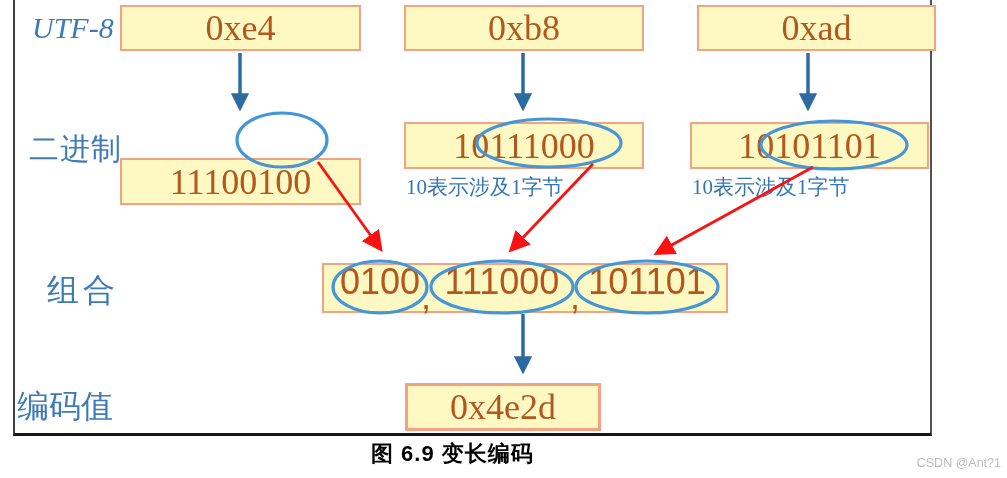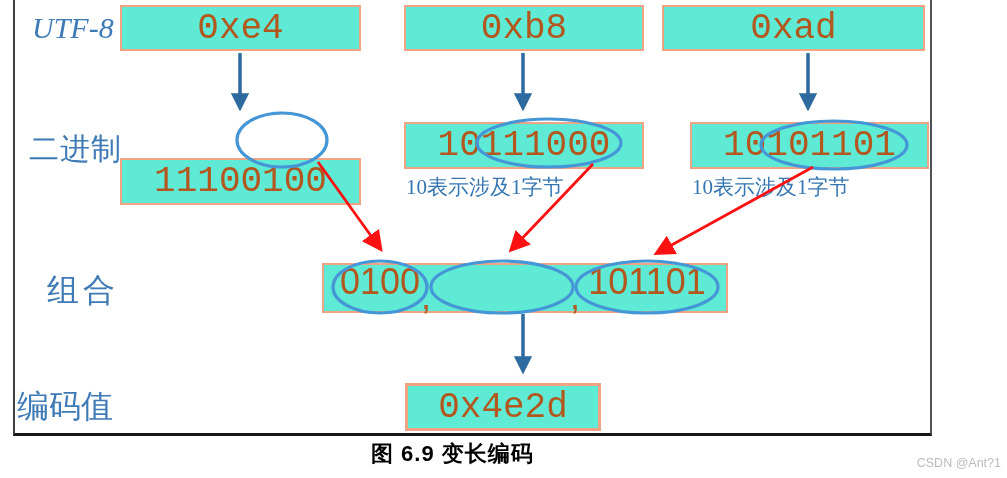--- a/index.html
+++ b/index.html
@@ -17,28 +17,28 @@
   .rowlabel{
     position:absolute;color:#3e7ab6;white-space:nowrap;
     font-family:"Liberation Serif","DejaVu Serif",serif;
   }
   #lbl-utf8   {left:32px;top:11px;font-size:30px;font-style:italic;}
   #lbl-binary {left:29px;top:129px;font-size:30px;letter-spacing:1px;}
   #lbl-combine{left:47px;top:269px;font-size:32px;letter-spacing:4px;}
   #lbl-encoded{left:17px;top:385px;font-size:32px;}
   
   .box{
-    position:absolute;box-sizing:border-box;border:2px solid #f2a384;background:#5eead4;
+    position:absolute;box-sizing:border-box;border:2px solid #f2a384;background:#fef9c3;
     display:flex;align-items:center;justify-content:center;
-    color:#b3571e;font-family:Liberation Mono, monospace;
+    color:#b3571e;font-family:Liberation Serif, serif;
     font-size:36px;white-space:nowrap;
   }
   #box-hex-0{left:120px;top:5px;width:241px;height:46px;}
   #box-hex-1{left:404px;top:5px;width:240px;height:46px;}
-  #box-hex-2{left:662px;top:5px;width:263px;height:46px;}
+  #box-hex-2{left:697px;top:5px;width:239px;height:46px;}
   #box-bin-0{left:120px;top:122px;width:241px;height:47px;margin-top:36px;}
   #box-bin-1{left:404px;top:122px;width:240px;height:47px;}
   #box-bin-2{left:690px;top:122px;width:239px;height:47px;}
   #box-combine{left:322px;top:263px;width:406px;height:50px;border-width:2px;}
   #box-encoded{left:405px;top:383px;width:196px;height:48px;border-width:3px;}
   
   .combo-part{
     position:absolute;top:263px;height:37px;display:flex;align-items:center;
     transform:translateX(-50%);color:#b3571e;
     font-family:"Liberation Sans","DejaVu Sans",sans-serif;font-size:36px;white-space:nowrap;
@@ -90,20 +90,21 @@
   <div class="box" id="box-bin-0">11100100</div>
   <div class="box" id="box-bin-1">10111000</div>
   <div class="box" id="box-bin-2">10101101</div>
 
   <div class="annot" id="annot-1">10表示涉及1字节</div>
   <div class="annot" id="annot-2">10表示涉及1字节</div>
 
   <div class="box" id="box-combine"></div>
   <div class="combo-part" id="combo-a">0100</div>
   <div class="combo-comma" id="comma-1">,</div>
+  <div class="combo-part" id="combo-b">111000</div>
   <div class="combo-comma" id="comma-2">,</div>
   <div class="combo-part" id="combo-c">101101</div>
 
   <div class="box" id="box-encoded">0x4e2d</div>
 
   <div id="caption">图 6.9 变长编码</div>
   <div id="watermark">CSDN @Ant?1</div>
 
   <svg id="overlay" viewBox="0 0 1007 478" xmlns="http://www.w3.org/2000/svg">
     <defs>

